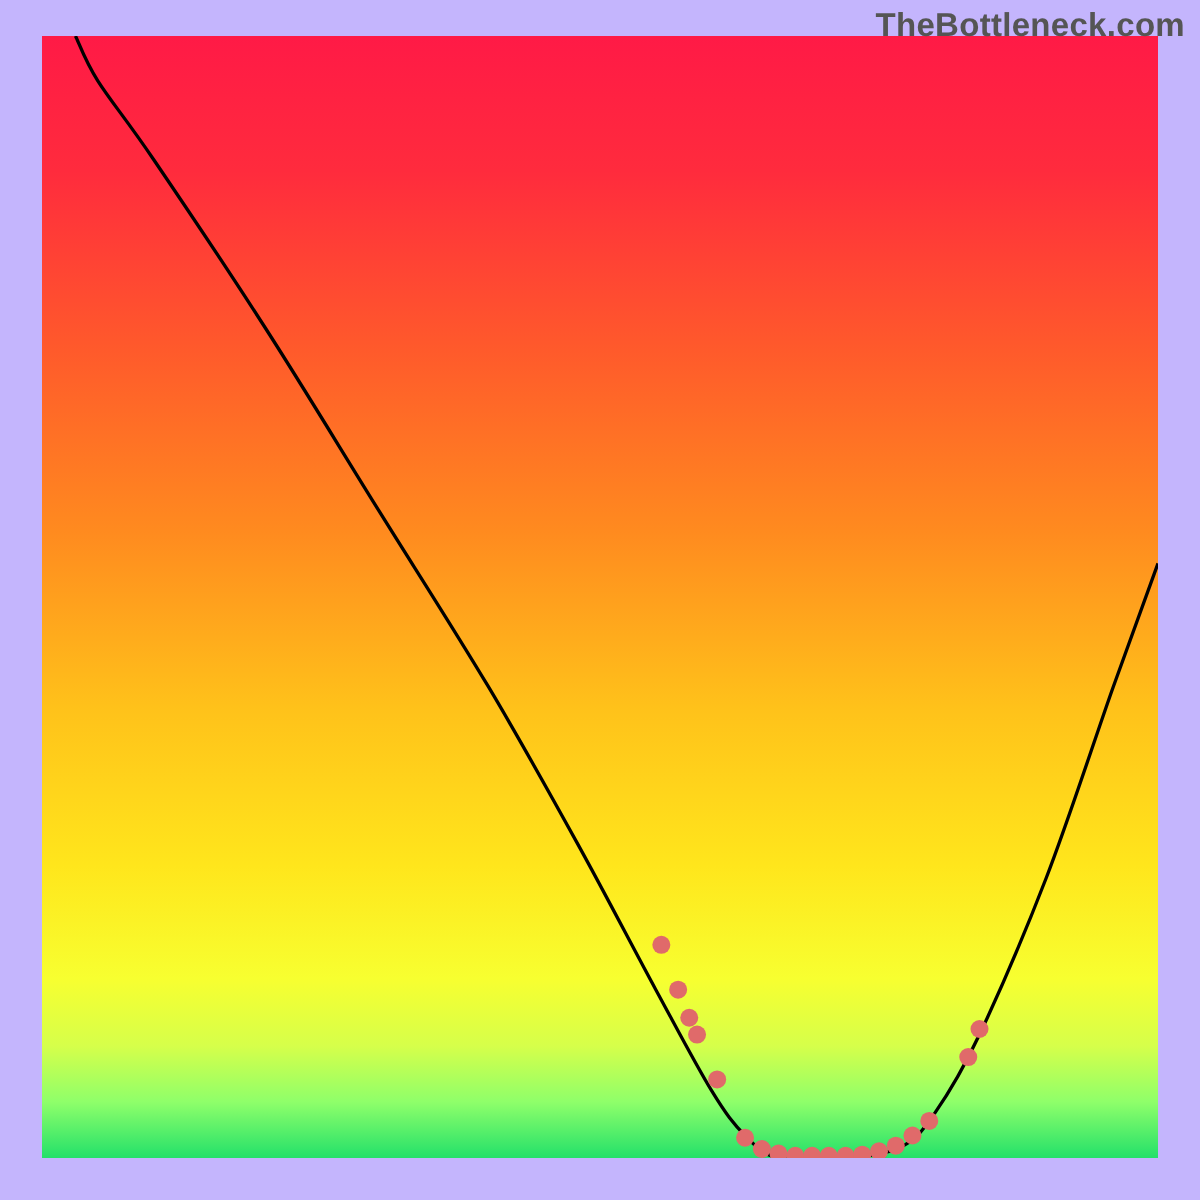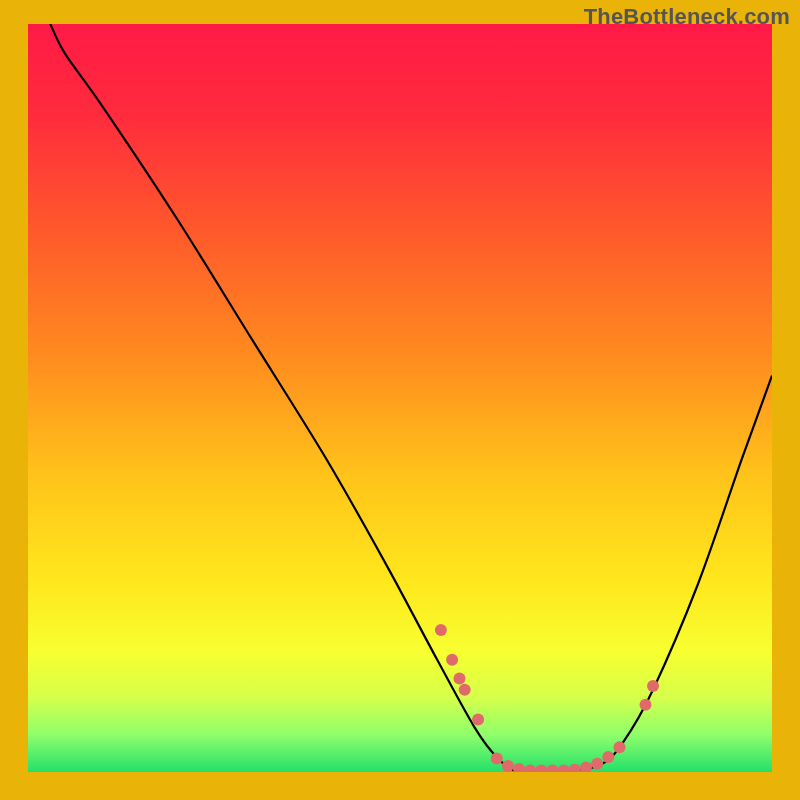--- a/index.html
+++ b/index.html
@@ -1,17 +1,17 @@
 <!DOCTYPE html>
 <html><head>
 <meta charset="utf-8">
 <style>
   * { margin: 0; padding: 0; box-sizing: border-box; }
   html, body { width: 800px; height: 800px; background: #000; overflow: hidden; }
-  .frame { position: relative; width: 800px; height: 800px; background: #eab308; }
+  .frame { position: relative; width: 800px; height: 800px; background: #c4b5fd; }
   .watermark {
     position: absolute;
     top: 4px;
     right: 10px;
     font-family: Arial, Helvetica, sans-serif;
     font-size: 22px;
     font-weight: bold;
     color: #555555;
     letter-spacing: 0.2px;
     z-index: 10;

